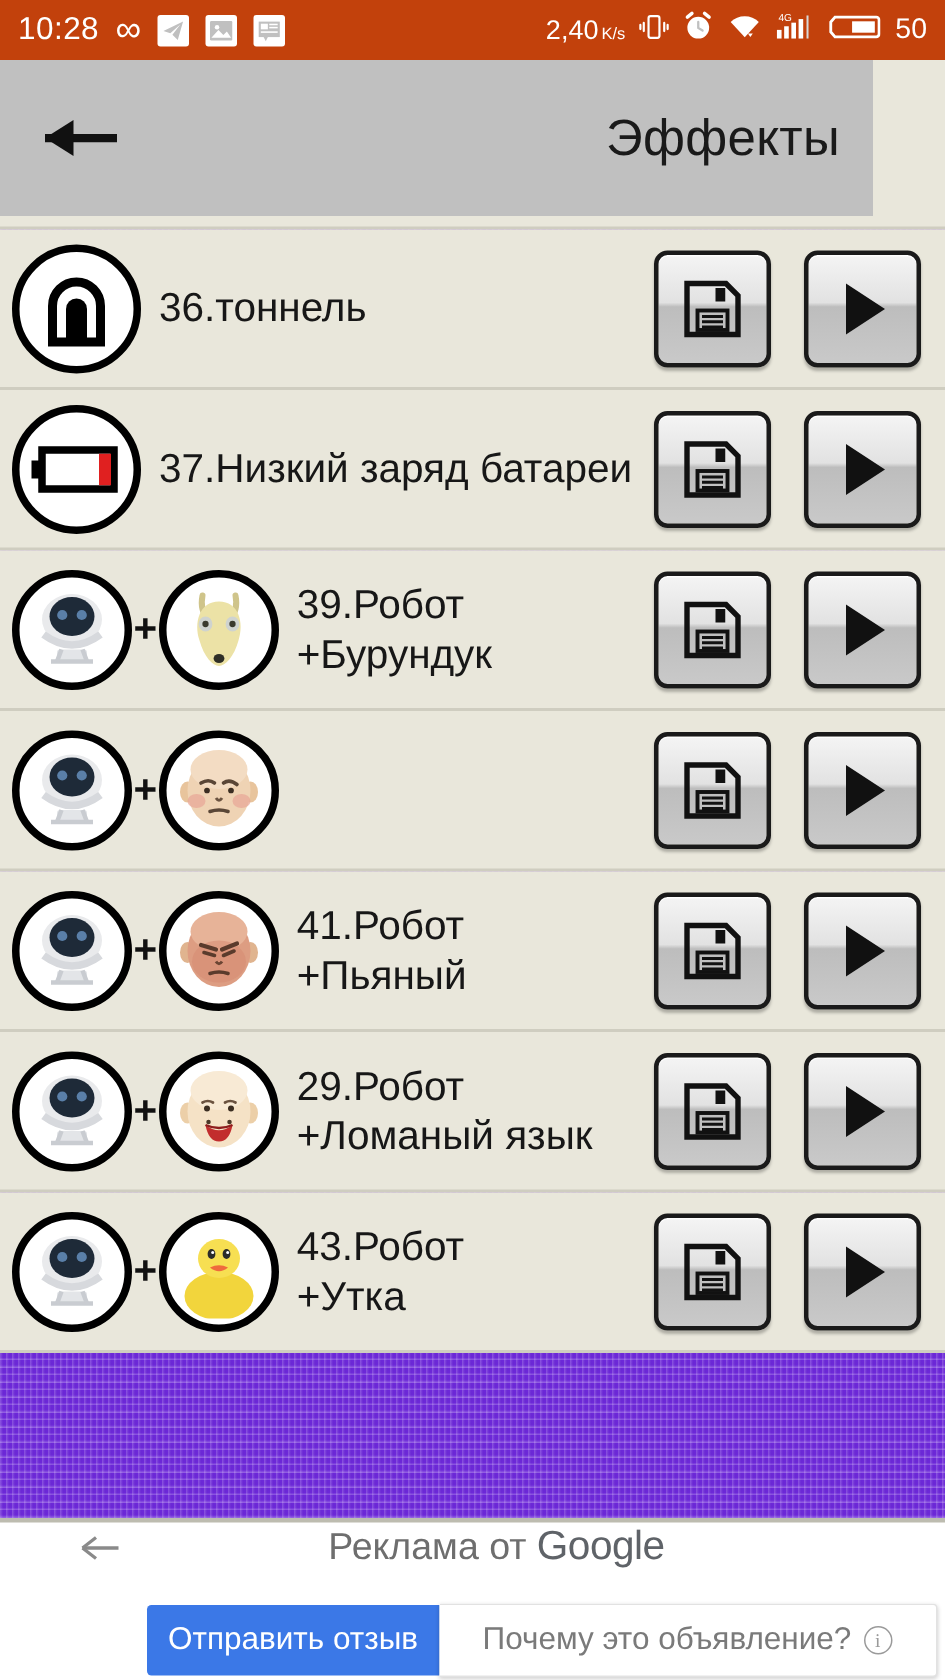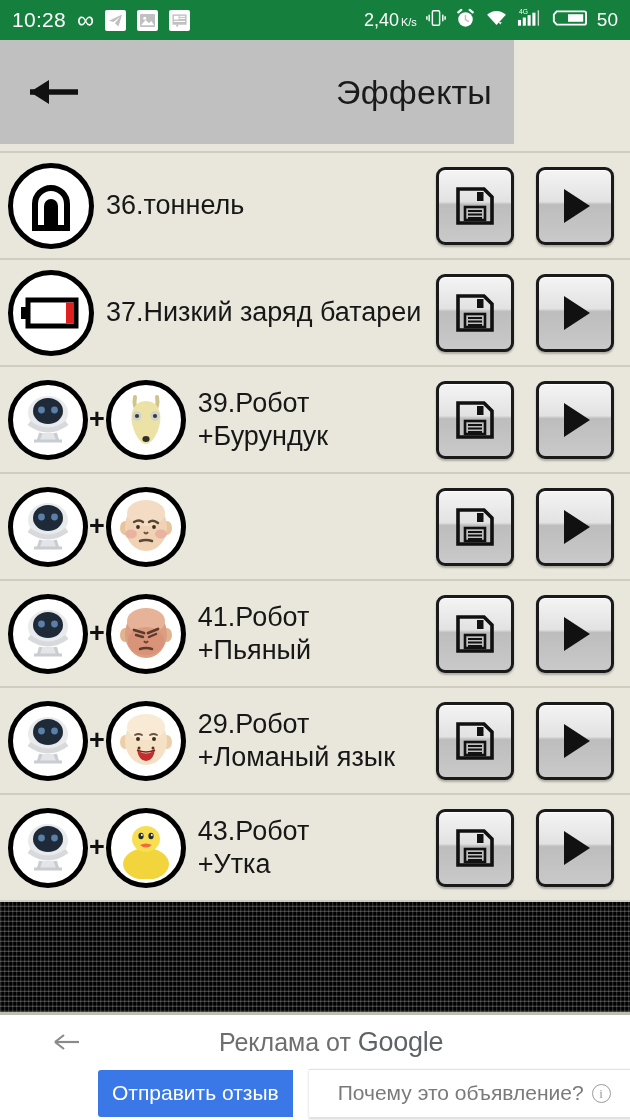--- a/index.html
+++ b/index.html
@@ -7,57 +7,57 @@
   body {
     font-family: "Liberation Sans", sans-serif;
     background:#e9e7db;
     overflow:hidden;
     position:relative;
   }
 
   
   .statusbar{
     height:40px; width:630px;
-    background:#15803d;
+    background:#c2410c;
     display:flex; align-items:center;
     padding:0 12px;
     color:#ffffff;
   }
   .sb-left{ display:flex; align-items:center; gap:11px; }
   .sb-clock{ font-size:21px; font-weight:400; letter-spacing:.3px; color:#fff; }
   .sb-right{ margin-left:auto; display:flex; align-items:center; gap:9px;justify-content:space-between; }
   .sb-speed{ font-size:18px; color:#fff; display:flex; align-items:baseline; }
   .sb-speed .unit{ font-size:11px; margin-left:2px; }
   .ic{ display:inline-block; }
   .infinity{ font-size:24px; line-height:20px; color:#fff; }
   .sq-icon{
     width:21px;height:21px;background:#fff;border-radius:2px;
     display:flex;align-items:center;justify-content:center;
   }
   .sq-icon svg{ display:block; }
   .batt-num{ font-size:19px; color:#fff; margin-left:1px; }
 
   
   .appbar{
-    height:104px; width:514px; background:#c0c0c0;
+    height:104px; width:582px; background:#c0c0c0;
     display:flex; align-items:center;
     padding:0 22px 0 28px;
     position:relative;
   }
   .back-arrow{ width:56px;height:40px; display:flex;align-items:center; cursor:pointer;}
   .appbar-title{
     margin-left:auto;
     font-size:34px; color:#1a1a1a; letter-spacing:.2px;
   }
 
   
   .list{
     position:absolute; top:144px; left:0;
     width:630px; height:868px;
-    background:#000000;
+    background:#6d28d9;
     overflow:hidden;
   }
   
   .list:before{
     content:""; position:absolute; inset:0;
     background:
       repeating-linear-gradient(0deg, rgba(255,255,255,.30) 0px, rgba(255,255,255,0) 2px, rgba(0,0,0,.012) 3px, rgba(255,255,255,0) 5px),
       repeating-linear-gradient(90deg, rgba(255,255,255,.22) 0px, rgba(0,0,0,.01) 2px, rgba(255,255,255,0) 4px);
     pointer-events:none;
   }
@@ -102,31 +102,31 @@
   }
 
   
   .adbar{
     position:absolute; left:0; top:1012px;
     width:630px; height:108px;
     background:#ffffff;
     border-top:3px solid #bdbcb0;
   }
   .ad-top{
-    height:54px; display:flex; align-items:center; padding:0 18px;
+    height:54px; display:flex; padding:0 18px;
     position:relative;
     margin-left:32px;
   }
   .ad-back{ width:34px;height:34px;display:flex;align-items:center;justify-content:center;cursor:pointer;}
   .ad-title{
     position:absolute; left:0; right:0; text-align:center;
     font-size:25px; color:#6e6e6e; pointer-events:none;
   }
   .gword{ font-size:27px; color:#5f6368; font-weight:400; letter-spacing:-.3px;}
-  .ad-bottom{ display:flex; align-items:center; padding:0 0 0 98px; gap:16px; }
+  .ad-bottom{ display:flex; align-items:center; padding:0 0 0 98px; gap:0; }
   .ad-feedback{
     background:#3b78e7; color:#fff;
     font-size:21px; padding:11px 14px 12px;
     border-radius:3px 0 0 3px;
     cursor:pointer; white-space:nowrap;
   }
   .ad-why{
     background:#fff; color:#7a7a7a;
     font-size:21px; padding:11px 29px 12px;
     border:1px solid #e2e2e2; border-left:none;

